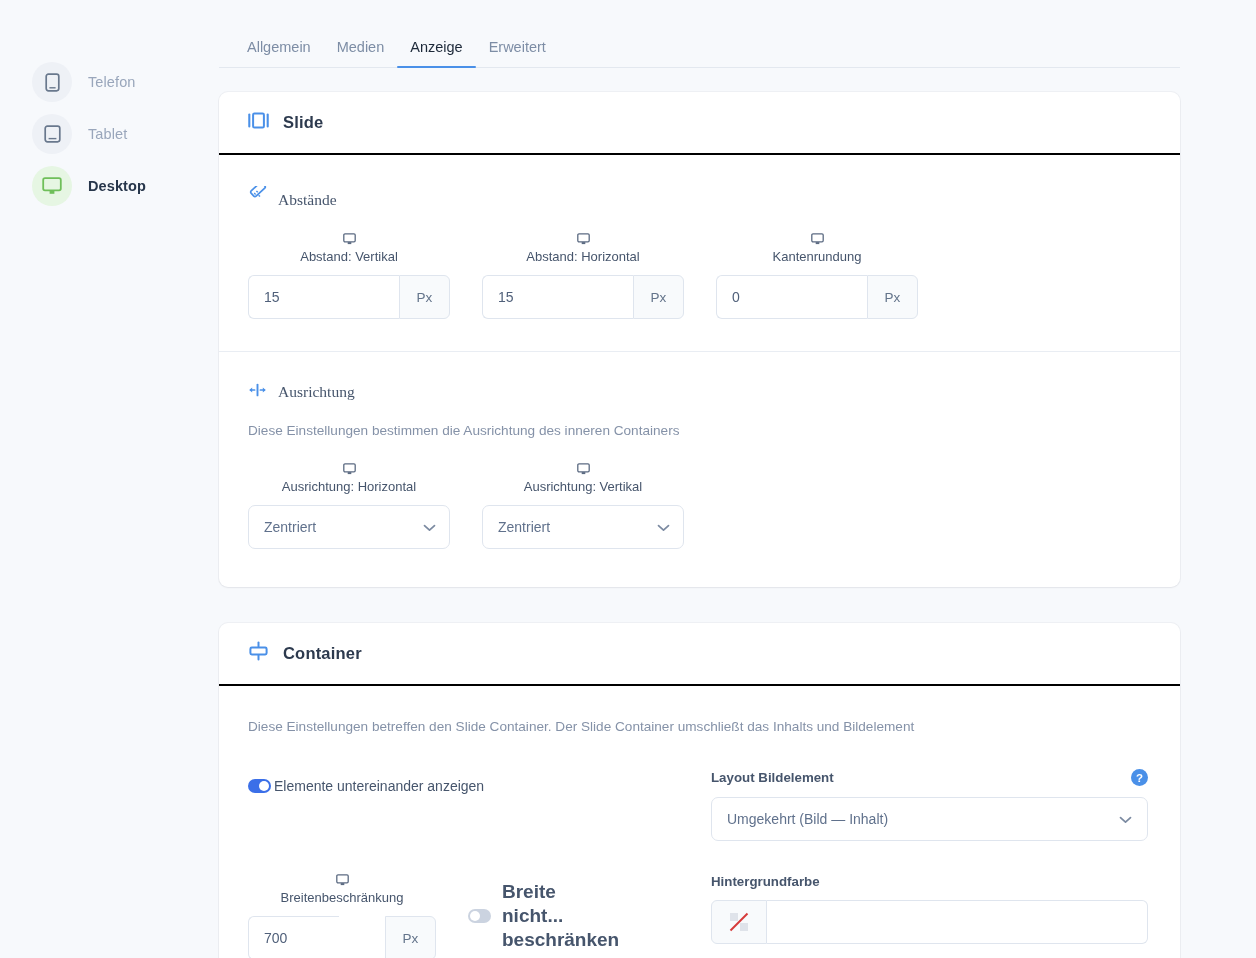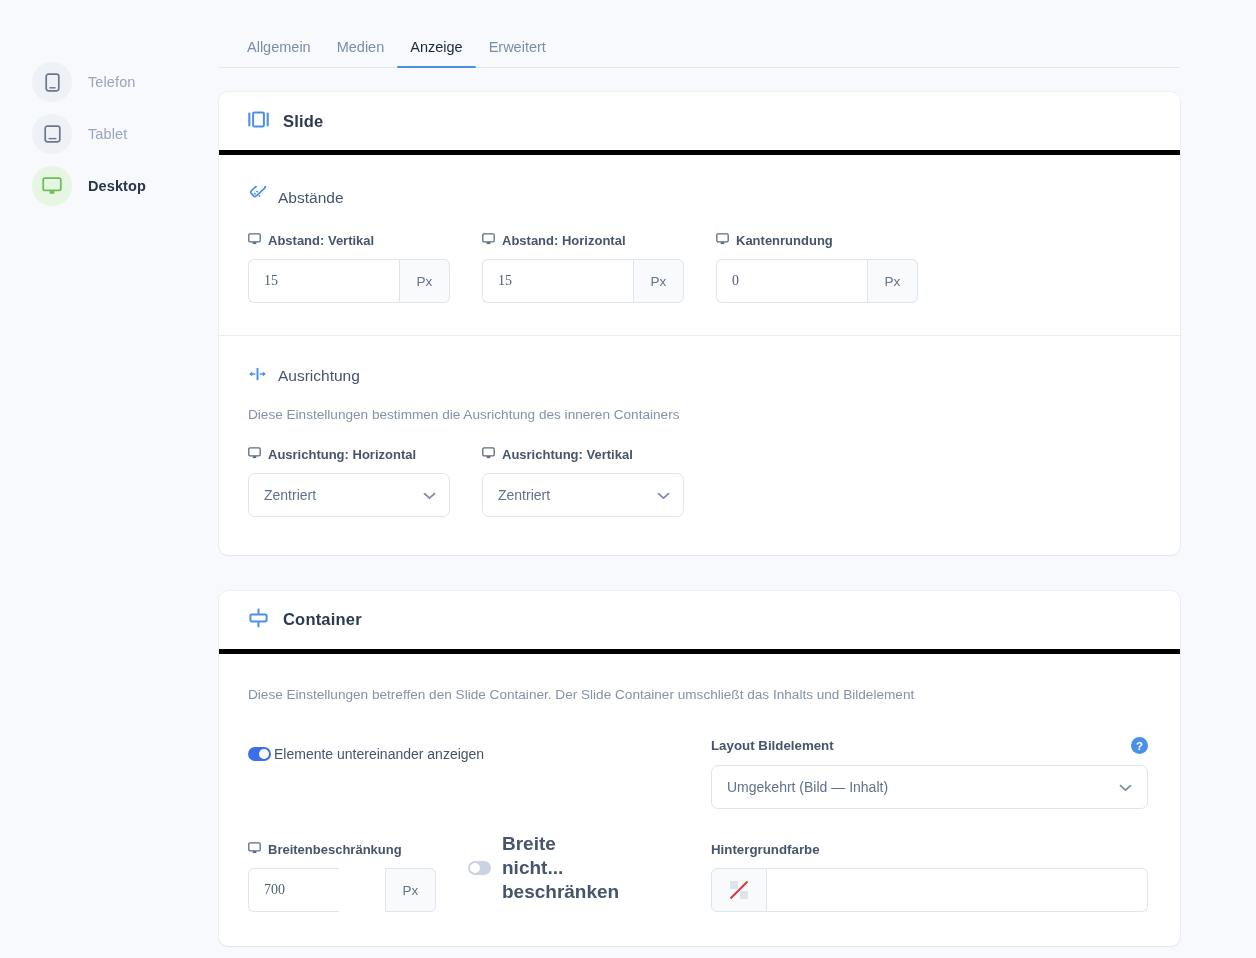--- a/index.html
+++ b/index.html
@@ -59,53 +59,54 @@
 
   
   .card {
     width: 961px; margin-left: 0; background: #ffffff;
     border-radius: 9px;
     box-shadow: 0 1px 2px rgba(16,24,40,.05), 0 0 0 1px rgba(16,24,40,.04);
   }
   .card-header {
     display: flex; align-items: center; gap: 14px;
     height: 63px; padding: 0 29px;
-    border-bottom: 5px solid #000000;
+    border-bottom: 2px solid #000000;
   }
   .card-header .ttl { font-size: 16.5px; font-weight: 700; color: #2d3a4e; letter-spacing:.2px;}
   .section {
     padding: 0 29px;
   }
   .section-divider { border-bottom: 1px solid #e9edf3; }
 
   .section-head {
-    display: flex; align-items: center; gap: 11px;
+    display: flex; align-items: flex-end; gap: 11px;
     padding-top: 31px;
+    font-family: Liberation Serif, serif;
   }
   .section-head .stitle { font-size: 15.5px; font-weight: 500; color: #46556c; }
   .section-desc {
     font-size: 13.6px; color: #8592a8; margin-top: 20px; line-height: 1.45;
   }
 
   
   .field-row { display: flex; gap: 0; margin-top: 24px; padding-bottom: 32px; }
   .field { margin-right: 32px; }
   .field-label {
-    display: flex; align-items: center; gap: 7px;
-    font-size: 13px; font-weight: 700; color: #46556c; margin-bottom: 11px;
+    display: flex; align-items: center; gap: 1px;
+    font-size: 13px; font-weight: 400; color: #46556c; margin-bottom: 11px; flex-direction: column;
   }
 
   .input-group { display: flex; width: 202px; height: 44px; }
   .input-group input {
     flex: 1; min-width: 0;
     border: 1px solid #dfe5ee; border-right: none;
     border-radius: 6px 0 0 6px;
     background: #fff; padding: 0 15px;
     font-size: 14px; color: #50607a;
-    font-family: Liberation Serif, serif;
+    font-family: Liberation Sans, sans-serif;
     outline: none;
   }
   .input-addon {
     width: 51px; display: flex; align-items: center; justify-content: center;
     border: 1px solid #dfe5ee; border-radius: 0 6px 6px 0;
     background: #f8fafc; font-size: 13.5px; color: #64748b;
     cursor: pointer;
   }
 
   .select {

